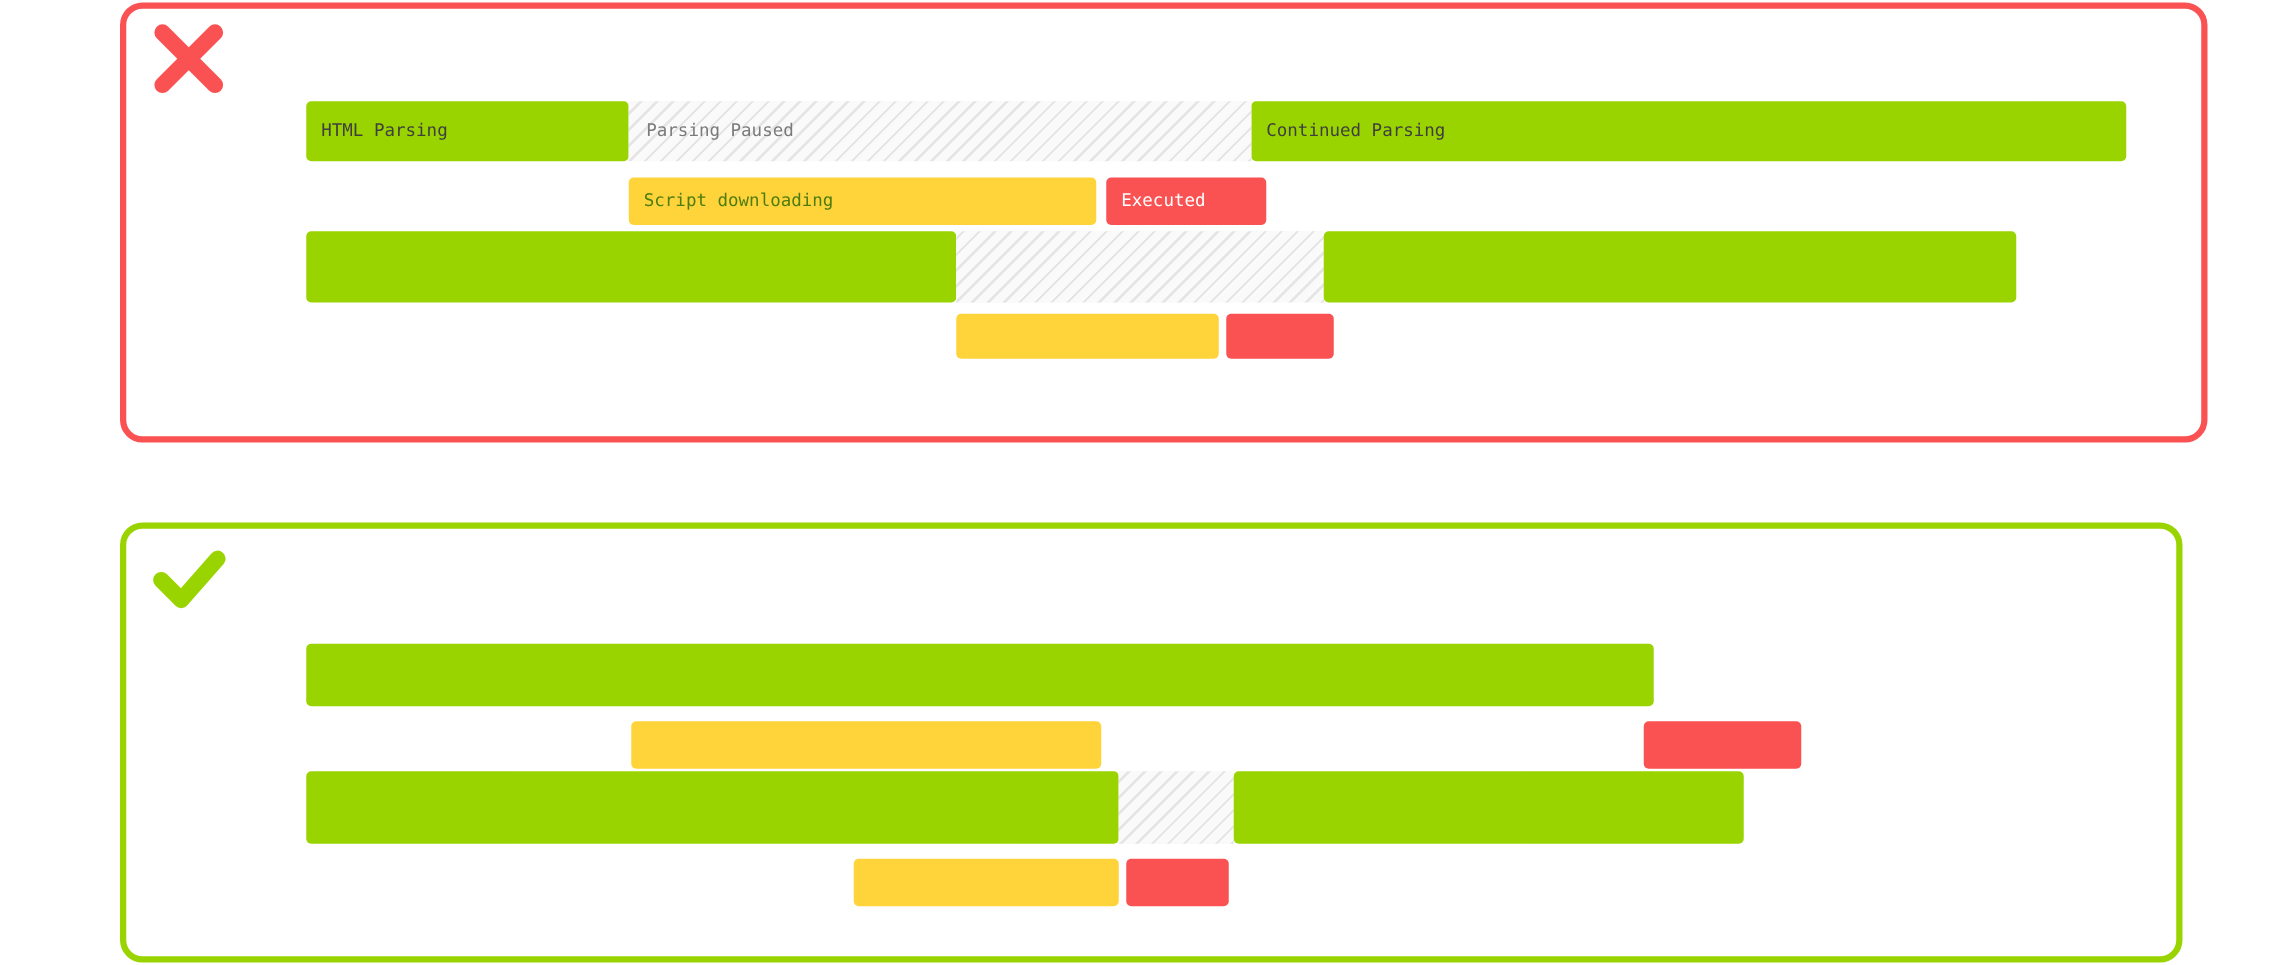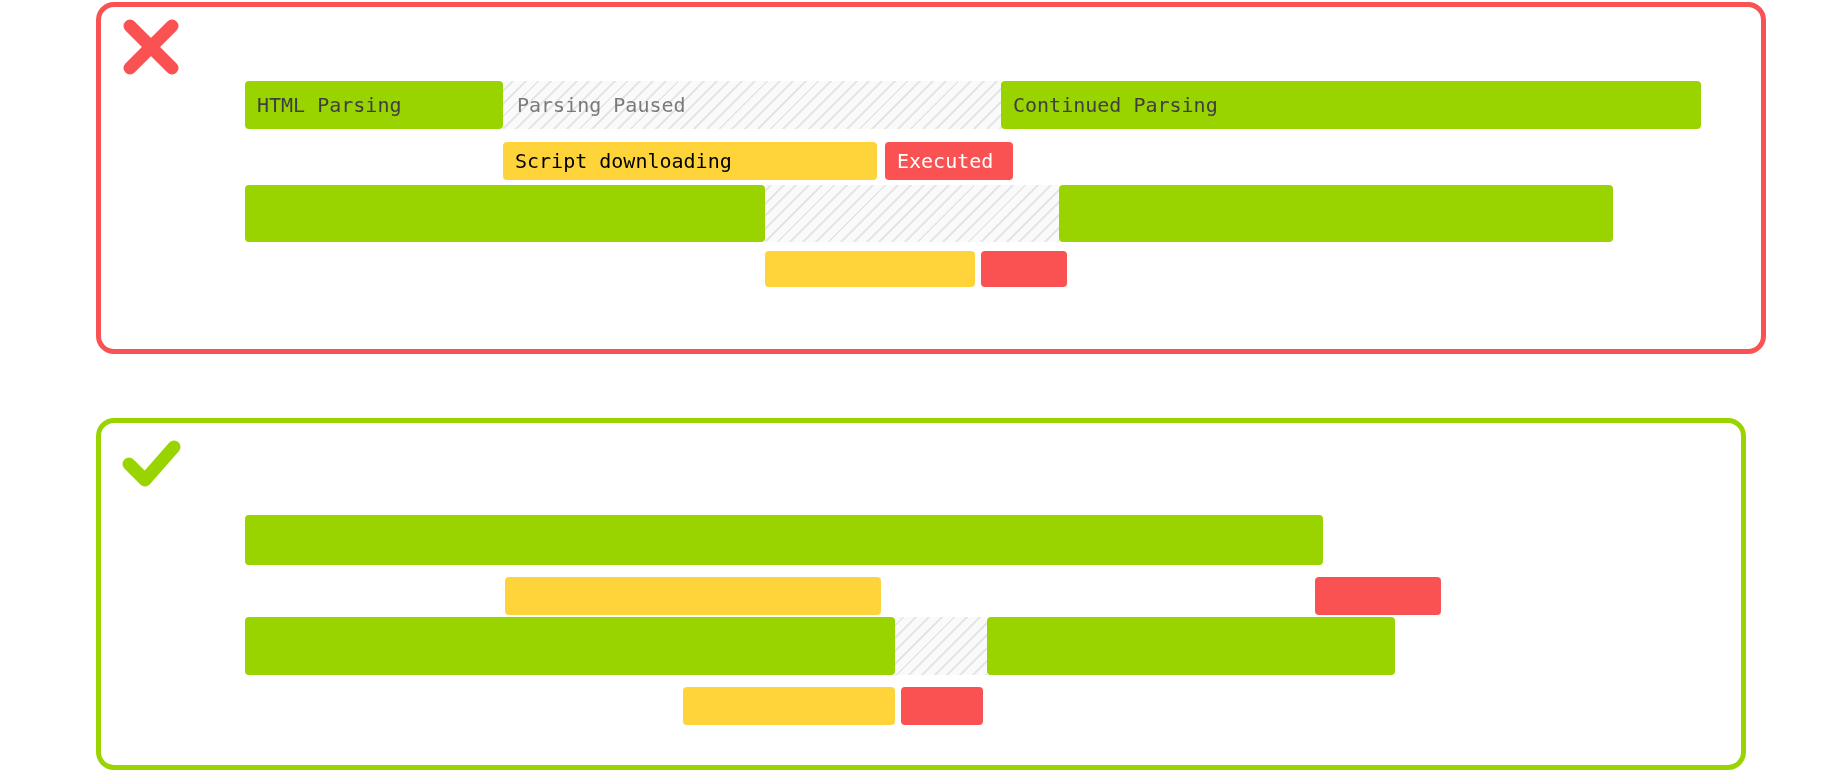--- a/index.html
+++ b/index.html
@@ -62,31 +62,31 @@
     right: 0;
     bottom: 0;
   }
 
   .bar {
     position: absolute;
     box-sizing: border-box;
     display: flex;
     align-items: center;
     border-radius: 4px;
-    font-size: 20px;
+    font-size: 14px;
     letter-spacing: 0px;
     white-space: nowrap;
   }
   .bar .bar-label {
     padding-left: 12px;
     line-height: 1;
   }
 
   .bar.green   { background: #9ad400; color: #3f3f3f; }
-  .bar.yellow  { background: #ffd43b; color: #000000; }
+  .bar.yellow  { background: #ffd43b; color: #4d7c0f; }
   .bar.red     { background: #fa5252; color: #ffffff; text-align: right; }
 
   
   .bar.hatch {
     background-color: #fafafa;
     background-image: repeating-linear-gradient(
       -45deg,
       #e6e6e6 0px,
       #e6e6e6 2px,
       #fafafa 2px,

